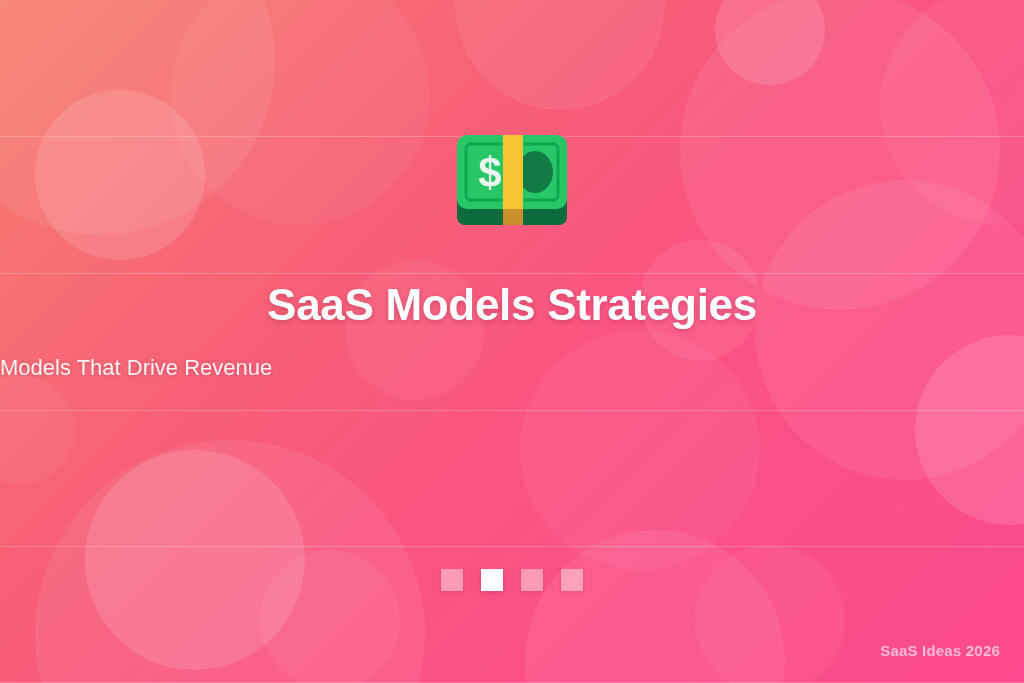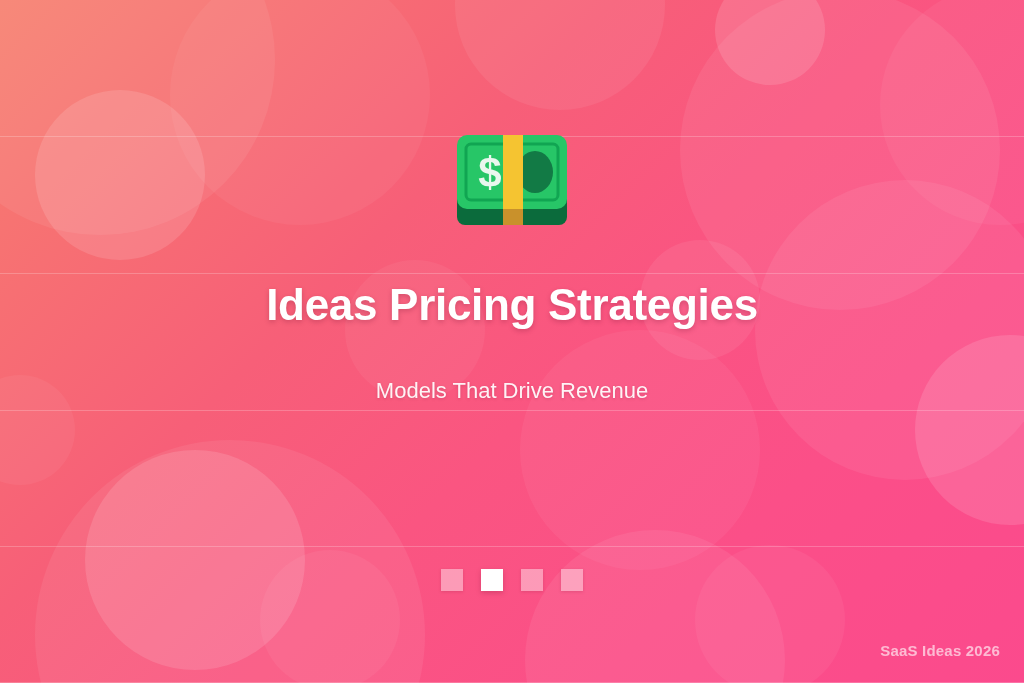--- a/index.html
+++ b/index.html
@@ -94,24 +94,23 @@
     font-size: 44px;
     font-weight: bold;
     color: #ffffff;
     letter-spacing: -0.3px;
     text-shadow: 0 2px 5px rgba(120, 20, 50, 0.28);
     white-space: nowrap;
   }
 
   .slide-subtitle {
     position: absolute;
-    top: 378px;
-    left: 0;
-    right: 0;
-    text-align: center;
+    top: 355px;
+    left: 0;
+    right: 0;
     font-size: 22px;
     font-weight: normal;
     color: rgba(255, 255, 255, 0.93);
     text-shadow: 0 1px 3px rgba(120, 20, 50, 0.22);
     white-space: nowrap;
   }
 
   
   .progress-dots {
     position: absolute;
@@ -195,21 +194,21 @@
         <ellipse cx="82" cy="41" rx="18" ry="21" fill="#127A45"></ellipse>
 
         <text x="37" y="56" font-family="'Liberation Sans', sans-serif" font-size="42" font-weight="bold" fill="#E9F7EE" text-anchor="middle">$</text>
 
         <rect x="50" y="4" width="20" height="74" fill="#F7C game"></rect>
         <rect x="50" y="4" width="20" height="74" fill="#F5C431"></rect>
         <rect x="50" y="78" width="20" height="16" fill="#C9912B"></rect>
       </svg>
     </div>
 
-    <h1 class="slide-title">Ideas Pricing Strategies</h1>
+    <h1 class="slide-title">SaaS Models Strategies</h1>
 
     <p class="slide-subtitle">Models That Drive Revenue</p>
 
     <div class="progress-dots">
         <div class="dot"></div>
         <div class="dot active"></div>
         <div class="dot"></div>
         <div class="dot"></div>
       </div>
 

